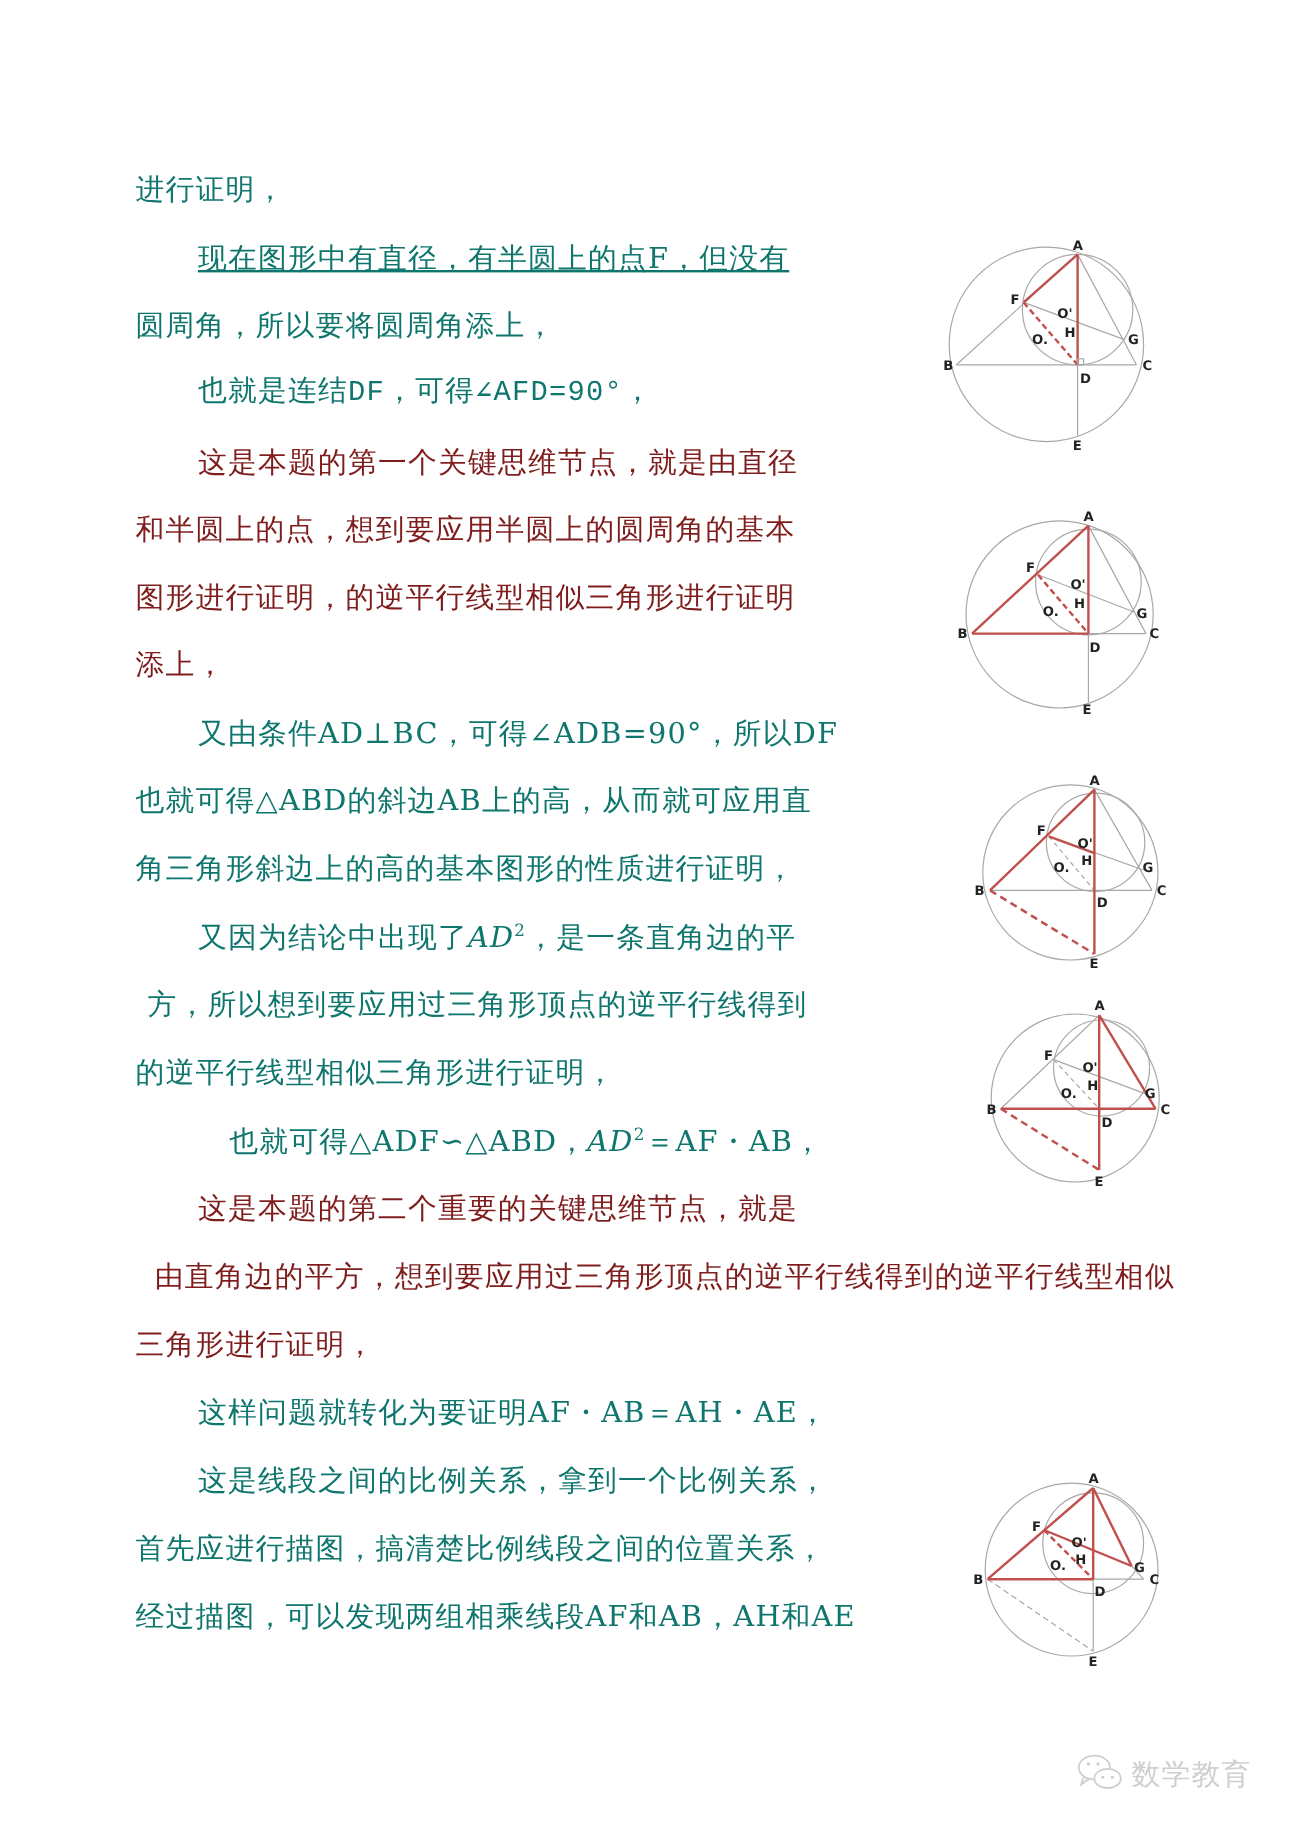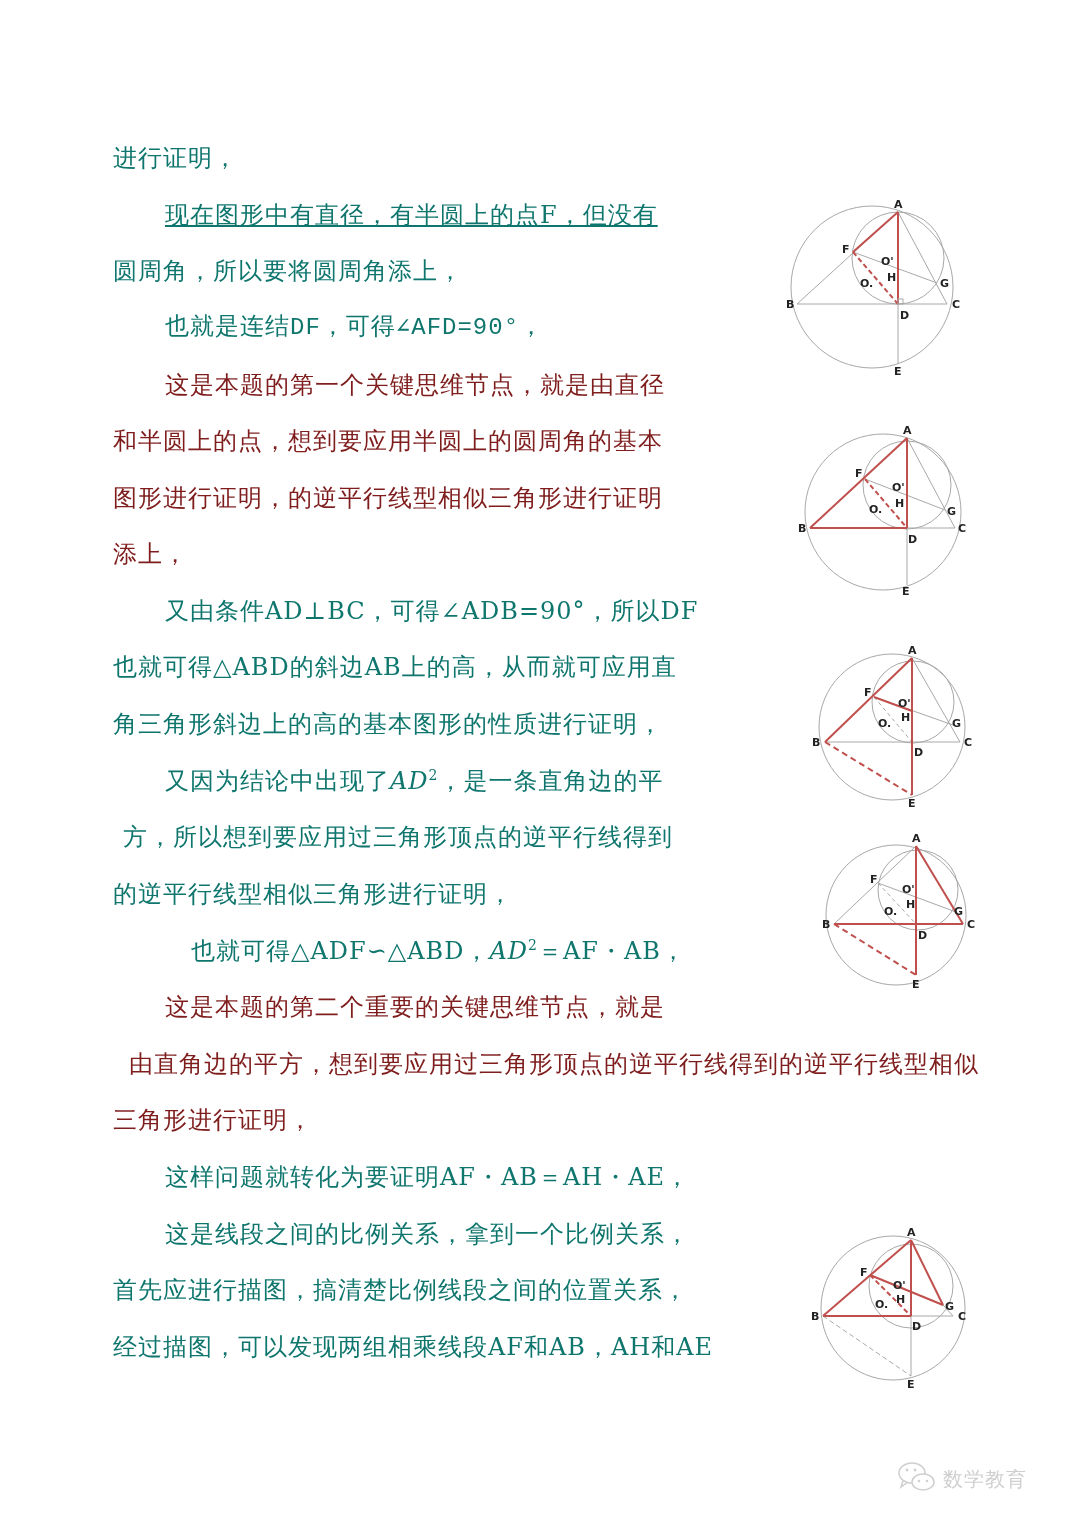--- a/index.html
+++ b/index.html
@@ -6,21 +6,21 @@
   body { width:1080px; height:1527px; position:relative; overflow:hidden;
          font-family: "DejaVu Serif", "Liberation Serif", serif; }
   .line { position:absolute; font-size:24px; line-height:30px; white-space:nowrap; color:#0f766e; letter-spacing:1px; }
   .red { color:#7f1d1d; }
   .math { font-style:italic; }
   sup { font-size:14px; vertical-align:9px; line-height:0; }
   .fig { position:absolute; }
   .fig svg { overflow:visible; }
   .lbl { font-family:"DejaVu Sans", sans-serif; font-weight:bold; font-size:11px; fill:#222; }
   .watermark { position:absolute; left:897px; top:1460px; display:flex; align-items:center; gap:6px; }
-  .wm-text { font-family:"DejaVu Sans", sans-serif; font-size:20px; color:#cfcfcf; letter-spacing:1px; }
+  .wm-text { font-family:"DejaVu Sans", sans-serif; font-size:24px; color:#cfcfcf; letter-spacing:1px; }
 </style>
 </head>
 <body>
 
 <div class="line" style="left:113px;top:143px;">进行证明，</div>
 
 <div class="line" style="left:165px;top:200px;text-decoration:underline;">现在图形中有直径，有半圆上的点F，但没有</div>
 <div class="line" style="left:113px;top:256px;">圆周角，所以要将圆周角添上，</div>
 
 <div class="line" style="left:165px;top:313px;font-family:Liberation Mono, monospace;">也就是连结DF，可得∠AFD=90°，</div>

